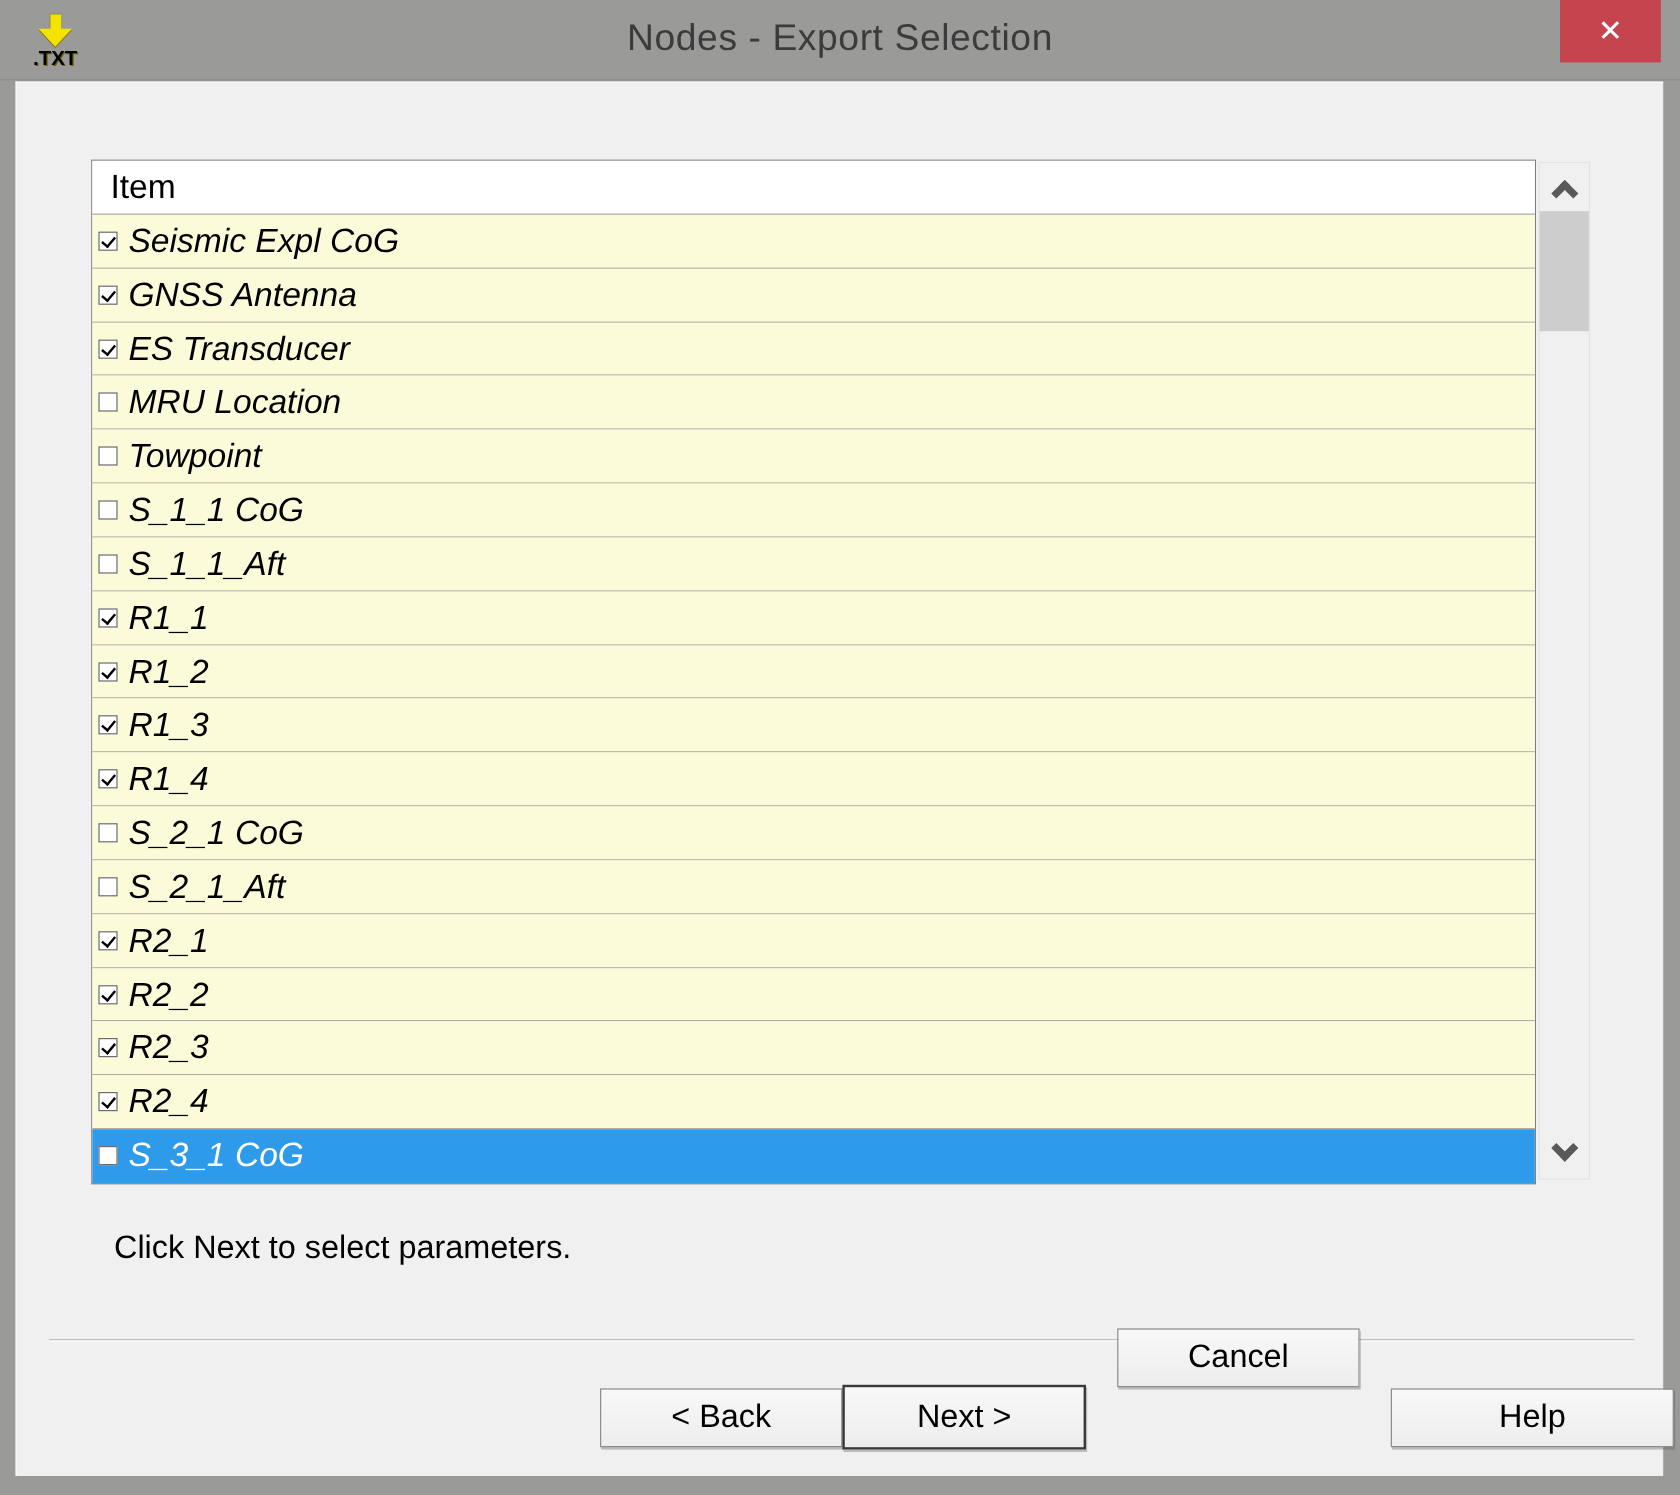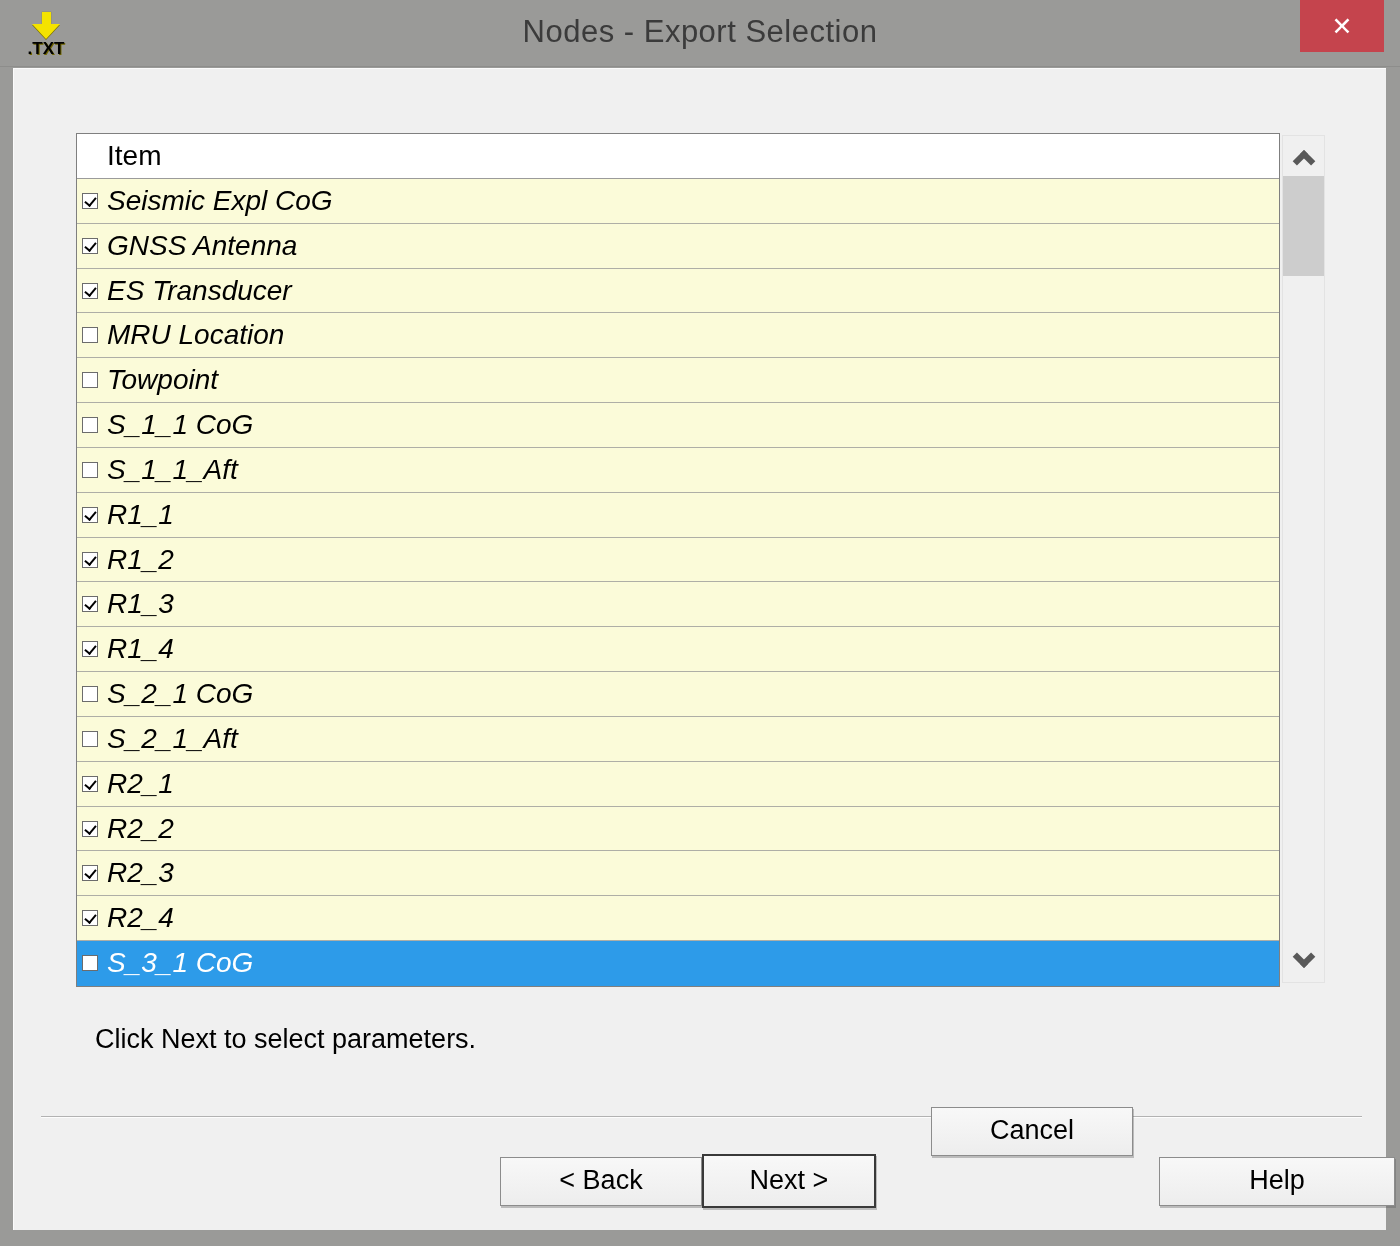--- a/index.html
+++ b/index.html
@@ -64,21 +64,21 @@
   
   #listbox {
     position: absolute; left: 75px; top: 132px; width: 1204px; height: 854px;
     background: #ffffff;
     border: 1px solid #7f7f7f;
   }
   #list-header {
     height: 45px; background: #ffffff;
     border-bottom: 1px solid #9b9b9b;
     font-size: 28px; color: #000;
-    line-height: 44px; padding-left: 30px;
+    line-height: 44px; padding-left: 15px;
   }
   .list-row {
     height: 44.83px;
     background: #fbfbd9;
     border-bottom: 1px solid #aeaea6;
     display: flex; align-items: center;
     padding-left: 5px;
     font-style: italic;
   }
   .list-row.selected {
@@ -140,21 +140,21 @@
     position: absolute; top: 1156px; width: 202px; height: 49px;
     background: linear-gradient(#f8f8f8, #ededed);
     border: 1px solid #8c8c8c;
     box-shadow: 1px 2px 0 rgba(90,90,90,0.35);
     font-family: "Liberation Sans", "DejaVu Sans", sans-serif;
     font-size: 27px; color: #000;
     text-align: center; line-height: 45px;
     cursor: default;
   }
   #back-button   { left: 499px; }
-  #next-button   { left: 701px; top: 1153px; height: 54px; width: 174px;
+  #next-button   { left: 701px; top: 1153px; height: 54px; width: 203px;
                    border: 2px solid #393939; line-height: 48px; }
   #cancel-button { left: 930px; }
   #help-button   { left: 1158px; width: 236px; }
 </style>
 </head>
 <body>
 
 <div id="window">
 
   <div id="titlebar">

